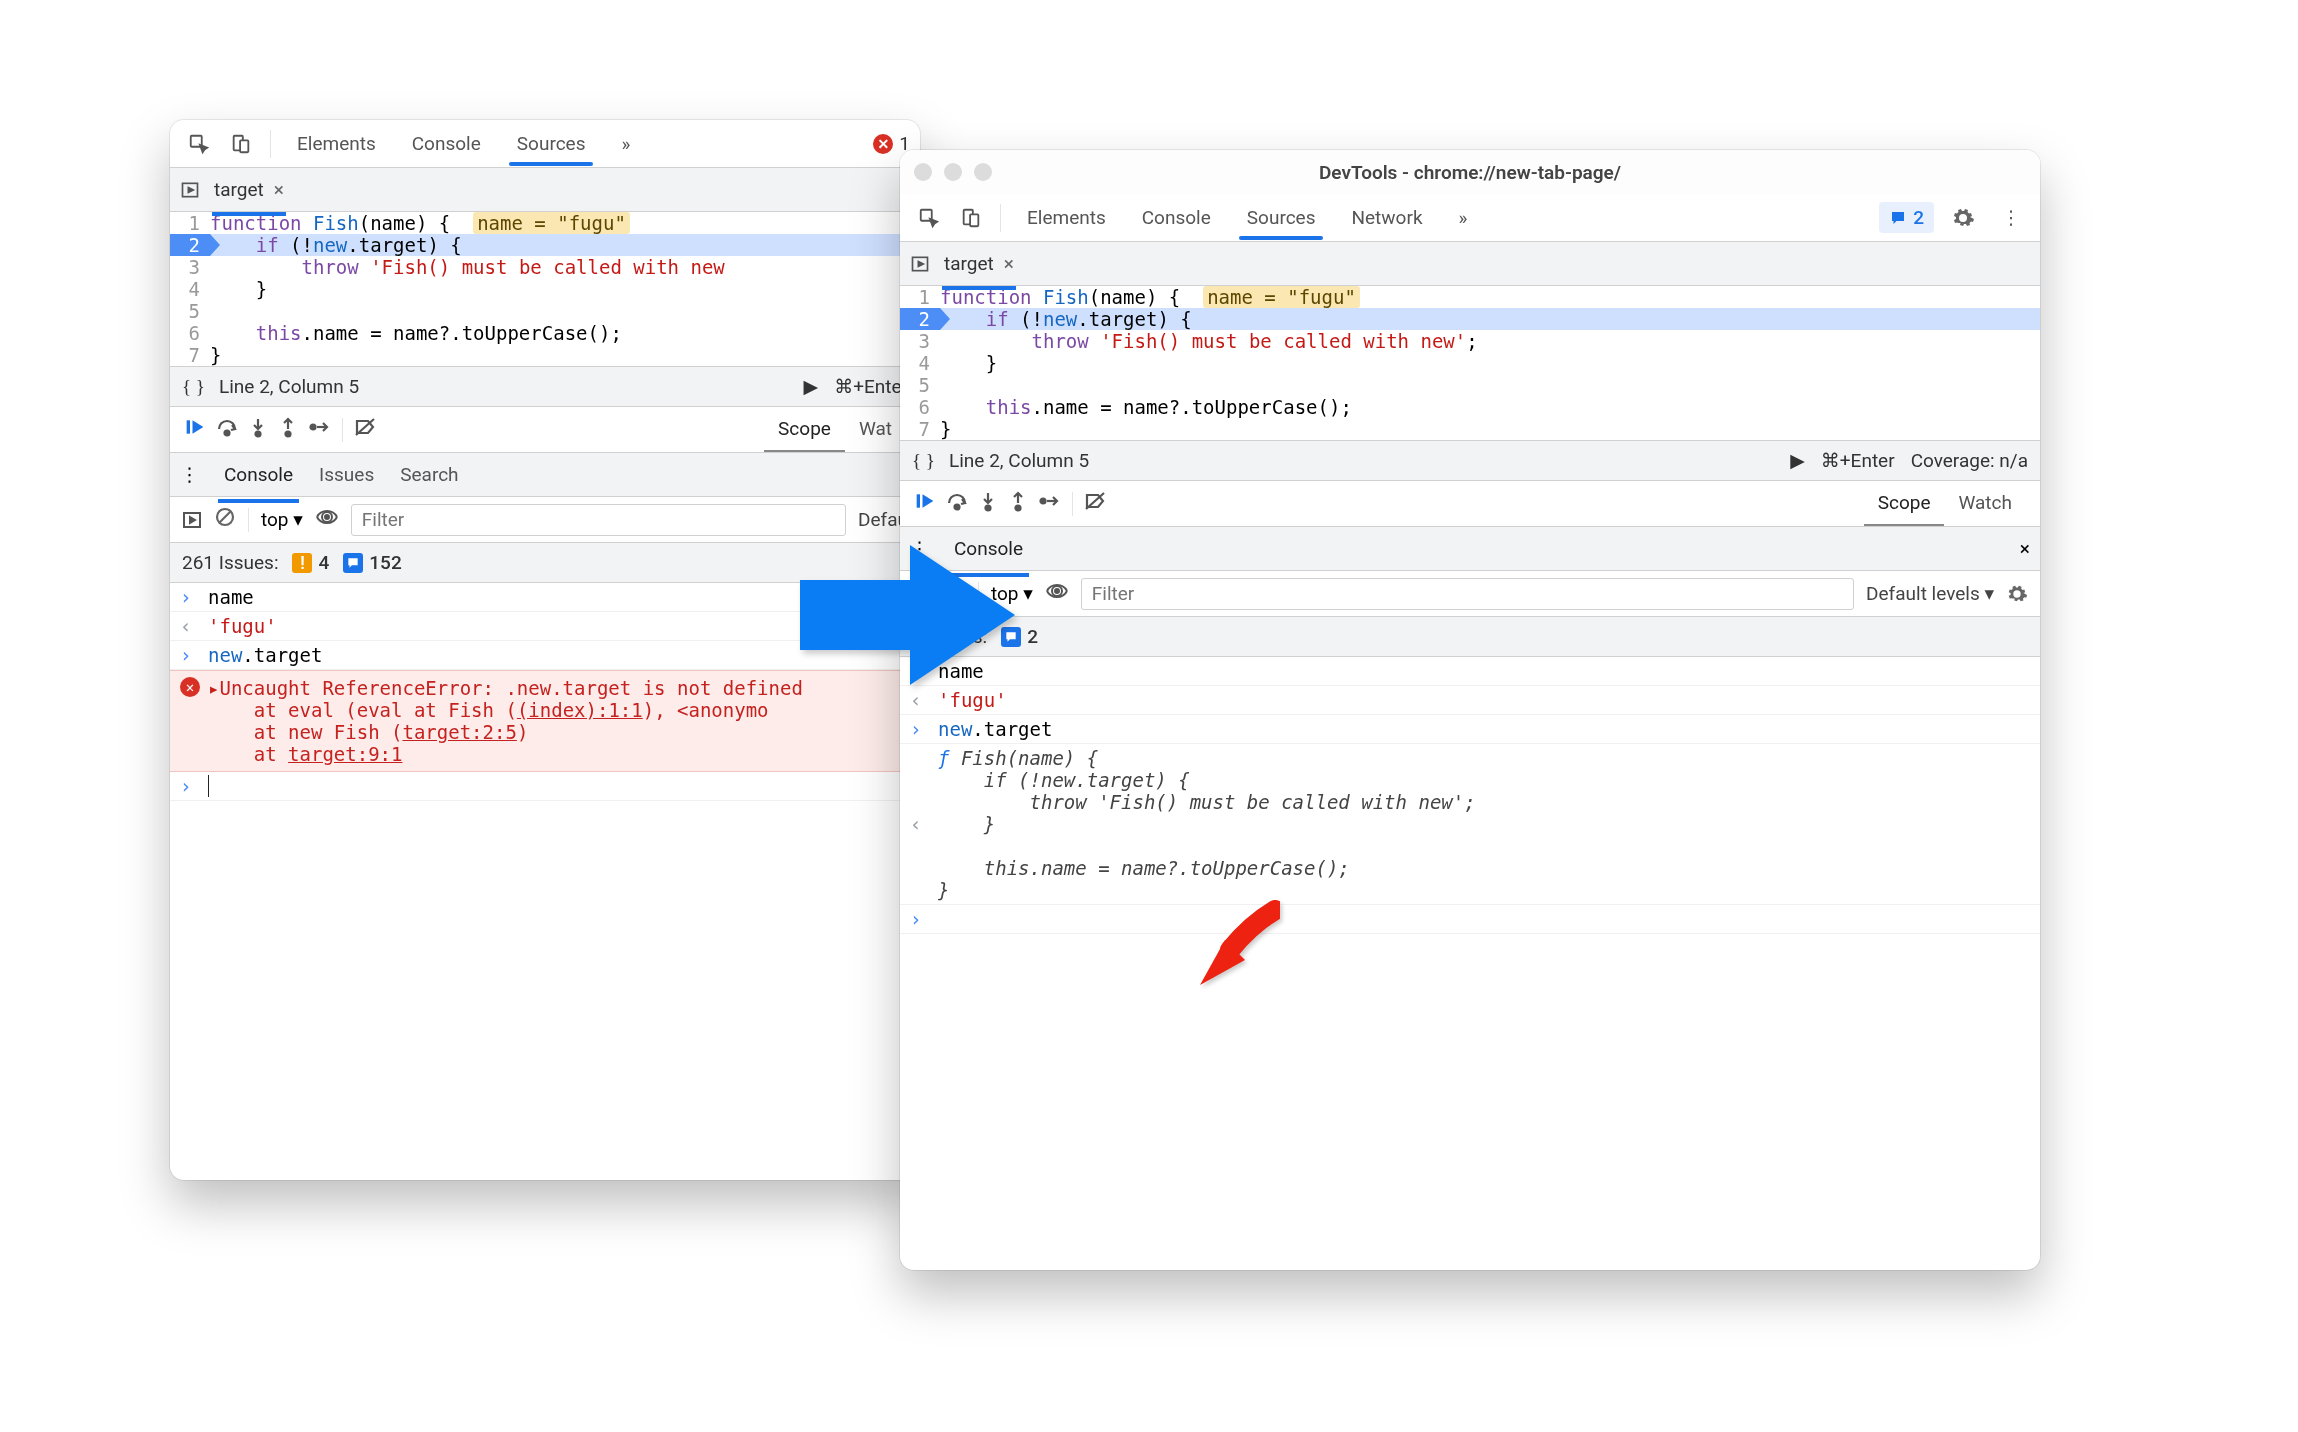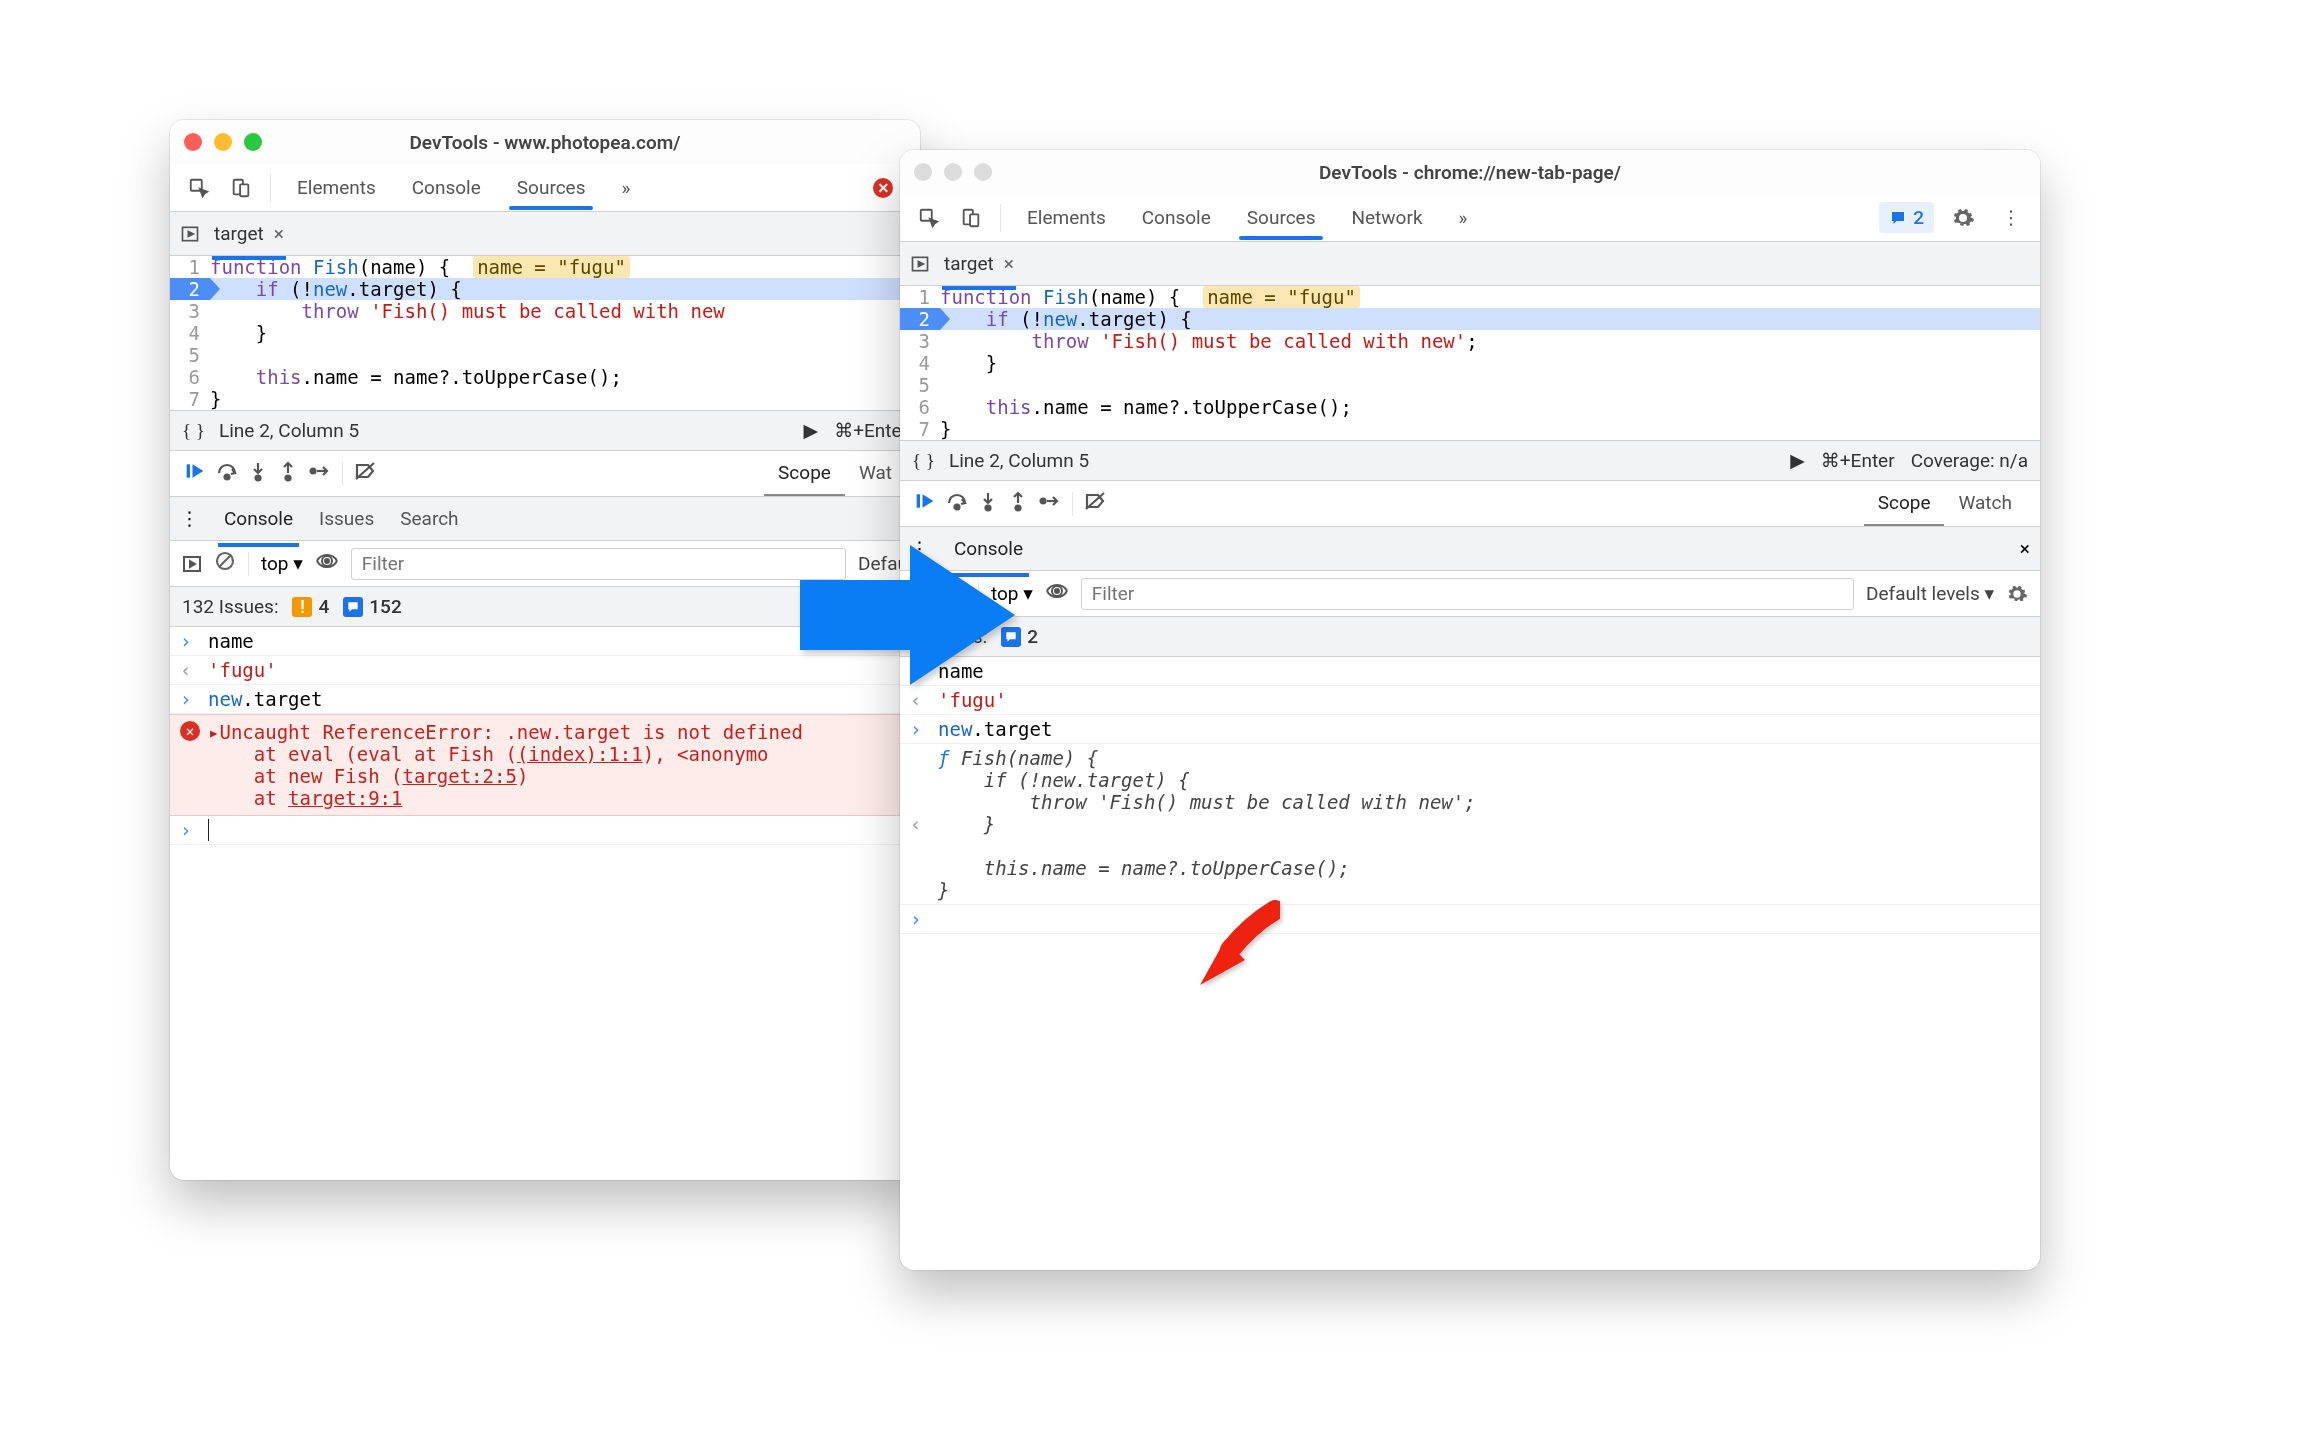--- a/index.html
+++ b/index.html
@@ -204,28 +204,20 @@
   .hand-arrow { position:absolute; z-index:35;}
   .hand-arrow svg { filter:drop-shadow(2px 3px 2px rgba(0,0,0,.2));}
 
   .ibtn svg, .trigear svg { display:block;}
   .cursor-line { border-left:1px solid #222; height:20px;}
 </style>
 </head>
 <body>
 
 <div class="window" style="left:170px; top:120px; width:750px; height:1060px;">
-  <div class="titlebar">
-    <div class="traffic">
-      <span class="dot red"></span>
-      <span class="dot yellow"></span>
-      <span class="dot green"></span>
-    </div>
-    <div class="title">DevTools - www.photopea.com/</div>
-  </div>
 
   <div class="tabbar">
     <div class="ibtn">
       <svg width="22" height="22" viewBox="0 0 24 24" fill="none" stroke="#555" stroke-width="2">
           <rect x="3" y="3" width="12" height="12" rx="1"></rect>
           <path d="M13 13 l8 3 -3 2 -2 3z" fill="#555"></path>
         </svg>
     </div>
     <div class="ibtn">
       <svg width="22" height="22" viewBox="0 0 24 24" fill="none" stroke="#555" stroke-width="2">
@@ -374,21 +366,21 @@
           <circle cx="12" cy="10" r="5"></circle>
           <circle cx="12" cy="10" r="2" fill="#555"></circle>
           <path d="M2 10 q3 -6 10 -6 q7 0 10 6 M2 10 q3 6 10 6 q7 0 10 -6"></path>
         </svg>
     </span>
     <input class="filter" placeholder="Filter" style="">
     <span class="levels">Defau</span>
   </div>
 
   <div class="issuebar">
-    <span>132 Issues:</span>
+    <span>261 Issues:</span>
     <span class="chip orange">
       <span class="sq">!</span>
       <span>4</span>
     </span>
     <span class="chip blue">
       <span class="sq">
           <svg width="14" height="14" viewBox="0 0 24 24">
             <path d="M4 4 h16 v12 h-10 l-4 4 v-4 h-2 z"></path>
           </svg>
         </span>

